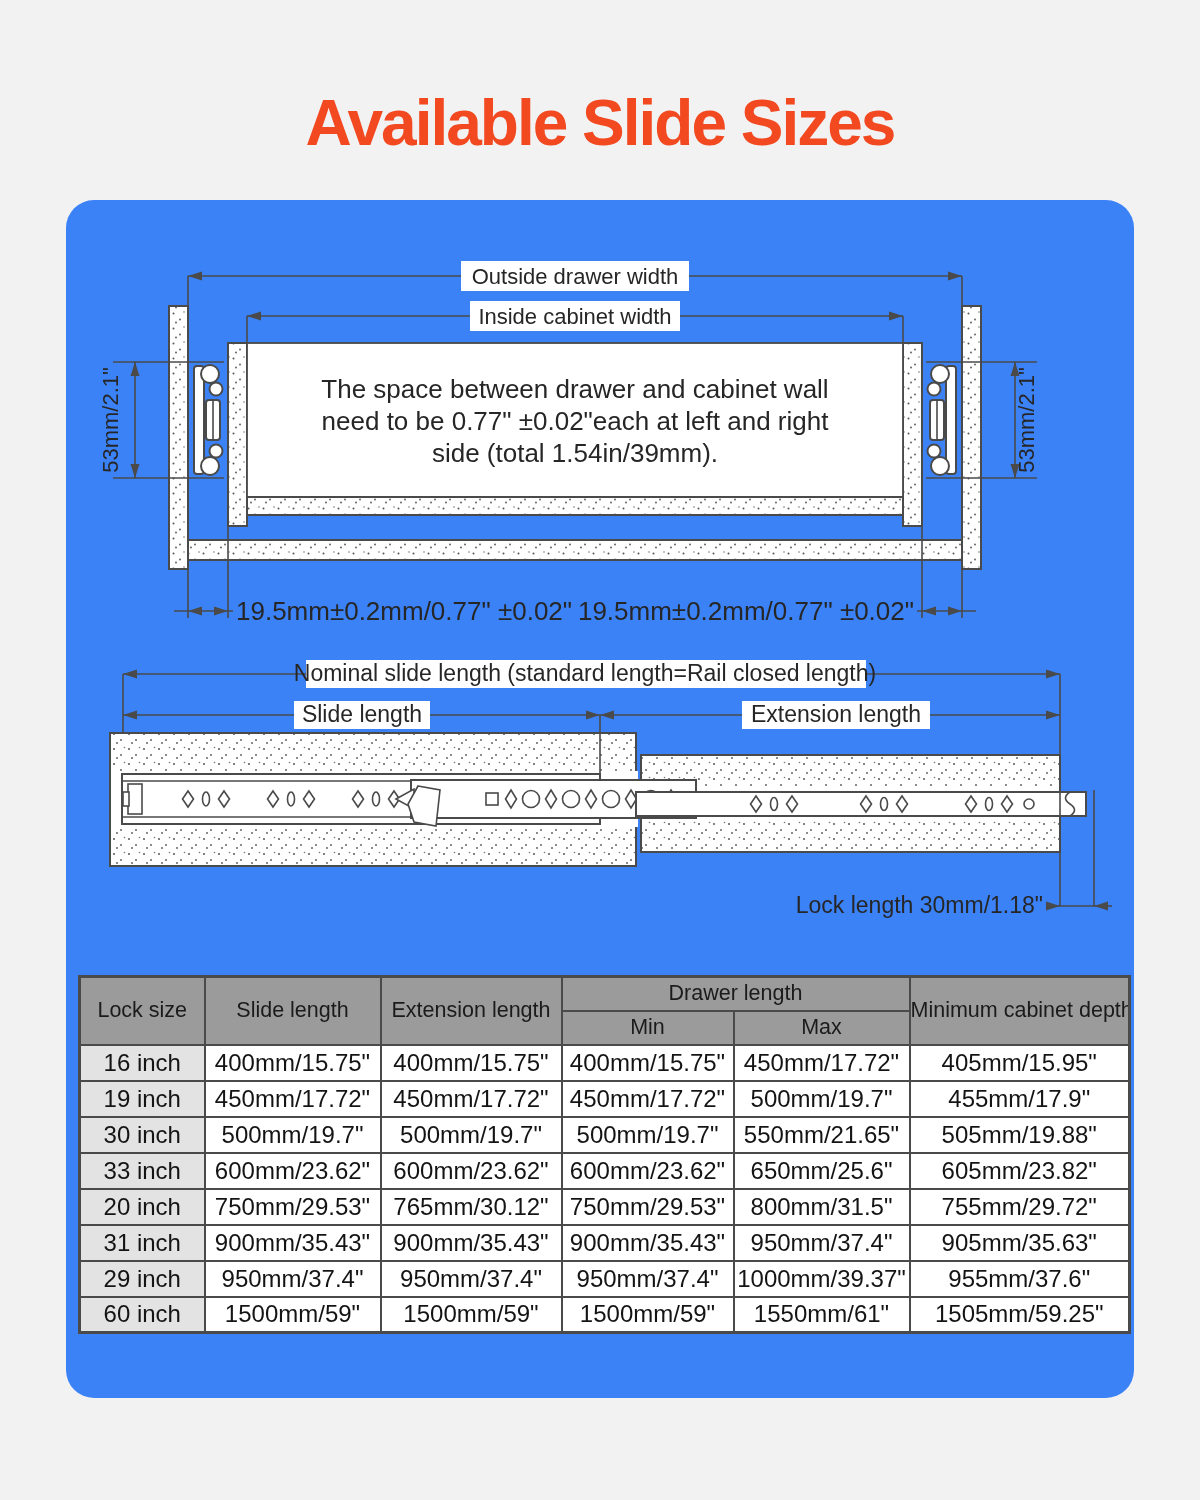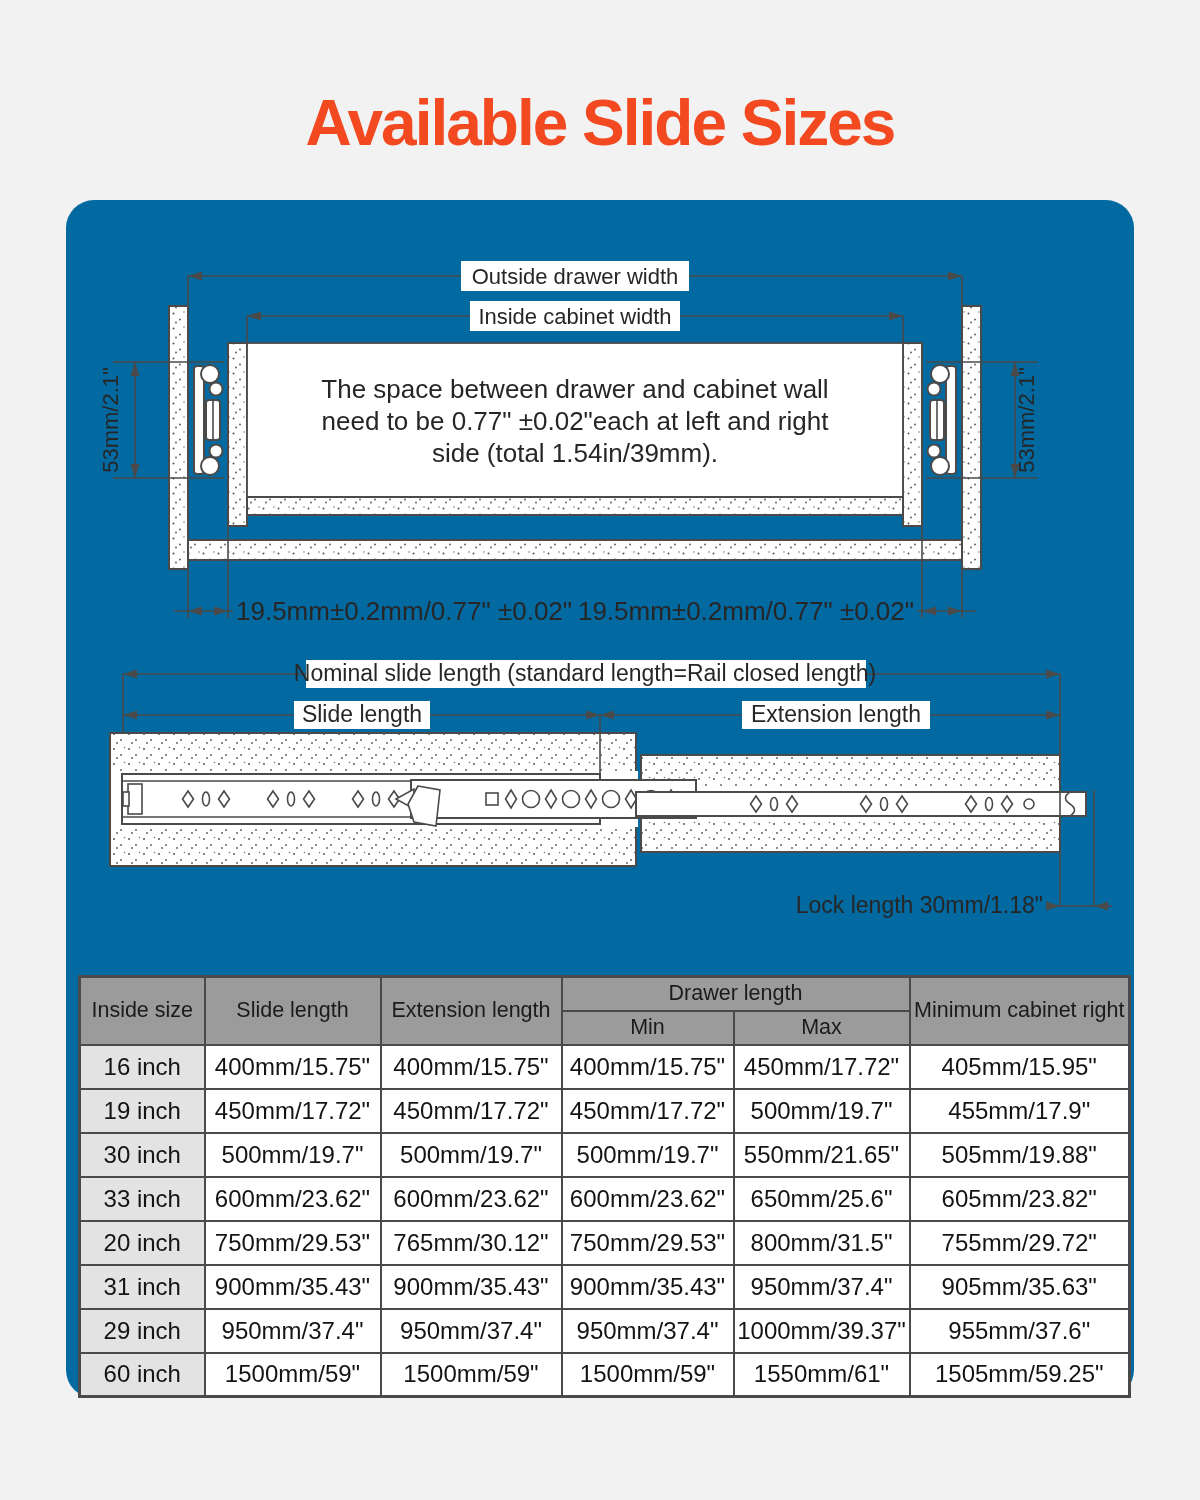--- a/index.html
+++ b/index.html
@@ -11,21 +11,21 @@
     overflow:hidden;
   }
   .title{
     position:absolute;top:86px;left:0;width:1200px;
     text-align:center;
     font-size:64px;font-weight:700;letter-spacing:-2px;
     color:#F24920;margin:0;
   }
   .card{
     position:absolute;left:66px;top:200px;width:1068px;height:1198px;
-    background:#0369a1;border-radius:28px;
+    background:#3b82f6;border-radius:28px;
   }
   .d1{position:absolute;left:0;top:50px;}
   .d2{position:absolute;left:0;top:440px;}
   svg text{fill:#262626;}
   svg .lbl{font-size:22px;}
   svg .note{font-size:26px;}
   svg .dim{font-size:26px;}
   svg .dim2{font-size:23px;}
   svg line, svg polyline, svg path.ln{stroke:#4a4a4a;stroke-width:1.6;fill:none;}
   svg rect.board{fill:url(#stip);stroke:#4a4a4a;stroke-width:2;}
@@ -39,21 +39,21 @@
     border-collapse:collapse;table-layout:fixed;
     font-size:24px;color:#141414;
   }
   table.spec th, table.spec td{
     border:2px solid #4a4a4a;text-align:center;vertical-align:middle;padding:0;
     overflow:hidden;white-space:nowrap;
   }
   table.spec{border:3px solid #4a4a4a;}
   table.spec thead th{background:#9b9b9b;font-weight:400;font-size:21.5px;color:#1b1b1b;}
   table.spec thead tr{height:34px;}
-  table.spec tbody tr{height:44px;}
+  table.spec tbody tr{height:36px;}
   table.spec td.c0{background:#e3e3e3;}
   table.spec td{background:#ffffff;}
 </style>
 </head>
 <body>
 
 <h1 class="title">Available Slide Sizes</h1>
 
 <div class="card">
 
@@ -274,25 +274,25 @@
     <colgroup>
       <col style="width:125px">
         <col style="width:176px">
         <col style="width:181px">
       <col style="width:172px">
         <col style="width:176px">
         <col style="width:220px">
     </colgroup>
     <thead>
       <tr>
-        <th rowspan="2">Inside size</th>
+        <th rowspan="2">Lock size</th>
         <th rowspan="2">Slide length</th>
         <th rowspan="2">Extension length</th>
         <th colspan="2">Drawer length</th>
-        <th rowspan="2">Minimum cabinet right</th>
+        <th rowspan="2">Minimum cabinet depth</th>
       </tr>
       <tr>
         <th>Min</th>
         <th>Max</th>
       </tr>
     </thead>
     <tbody>
       <tr>
         <td class="c0">16 inch</td>
         <td>400mm/15.75"</td>

